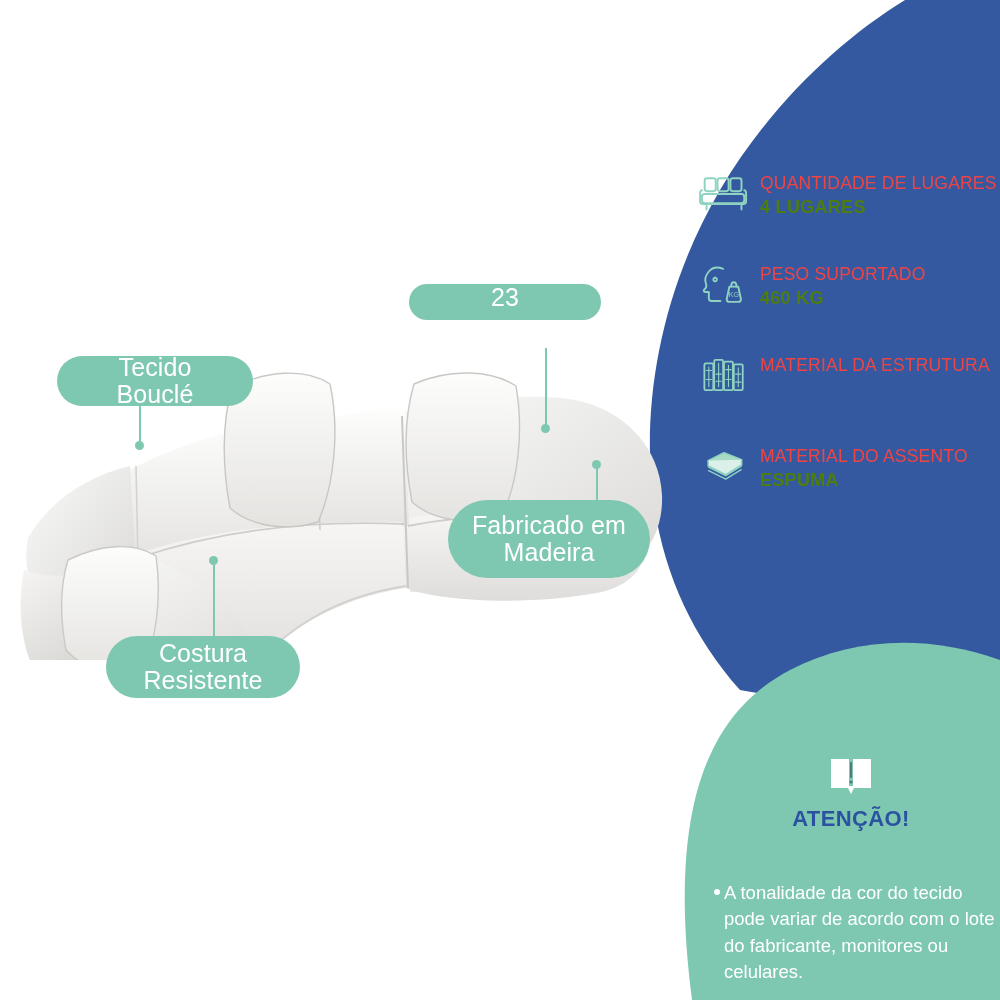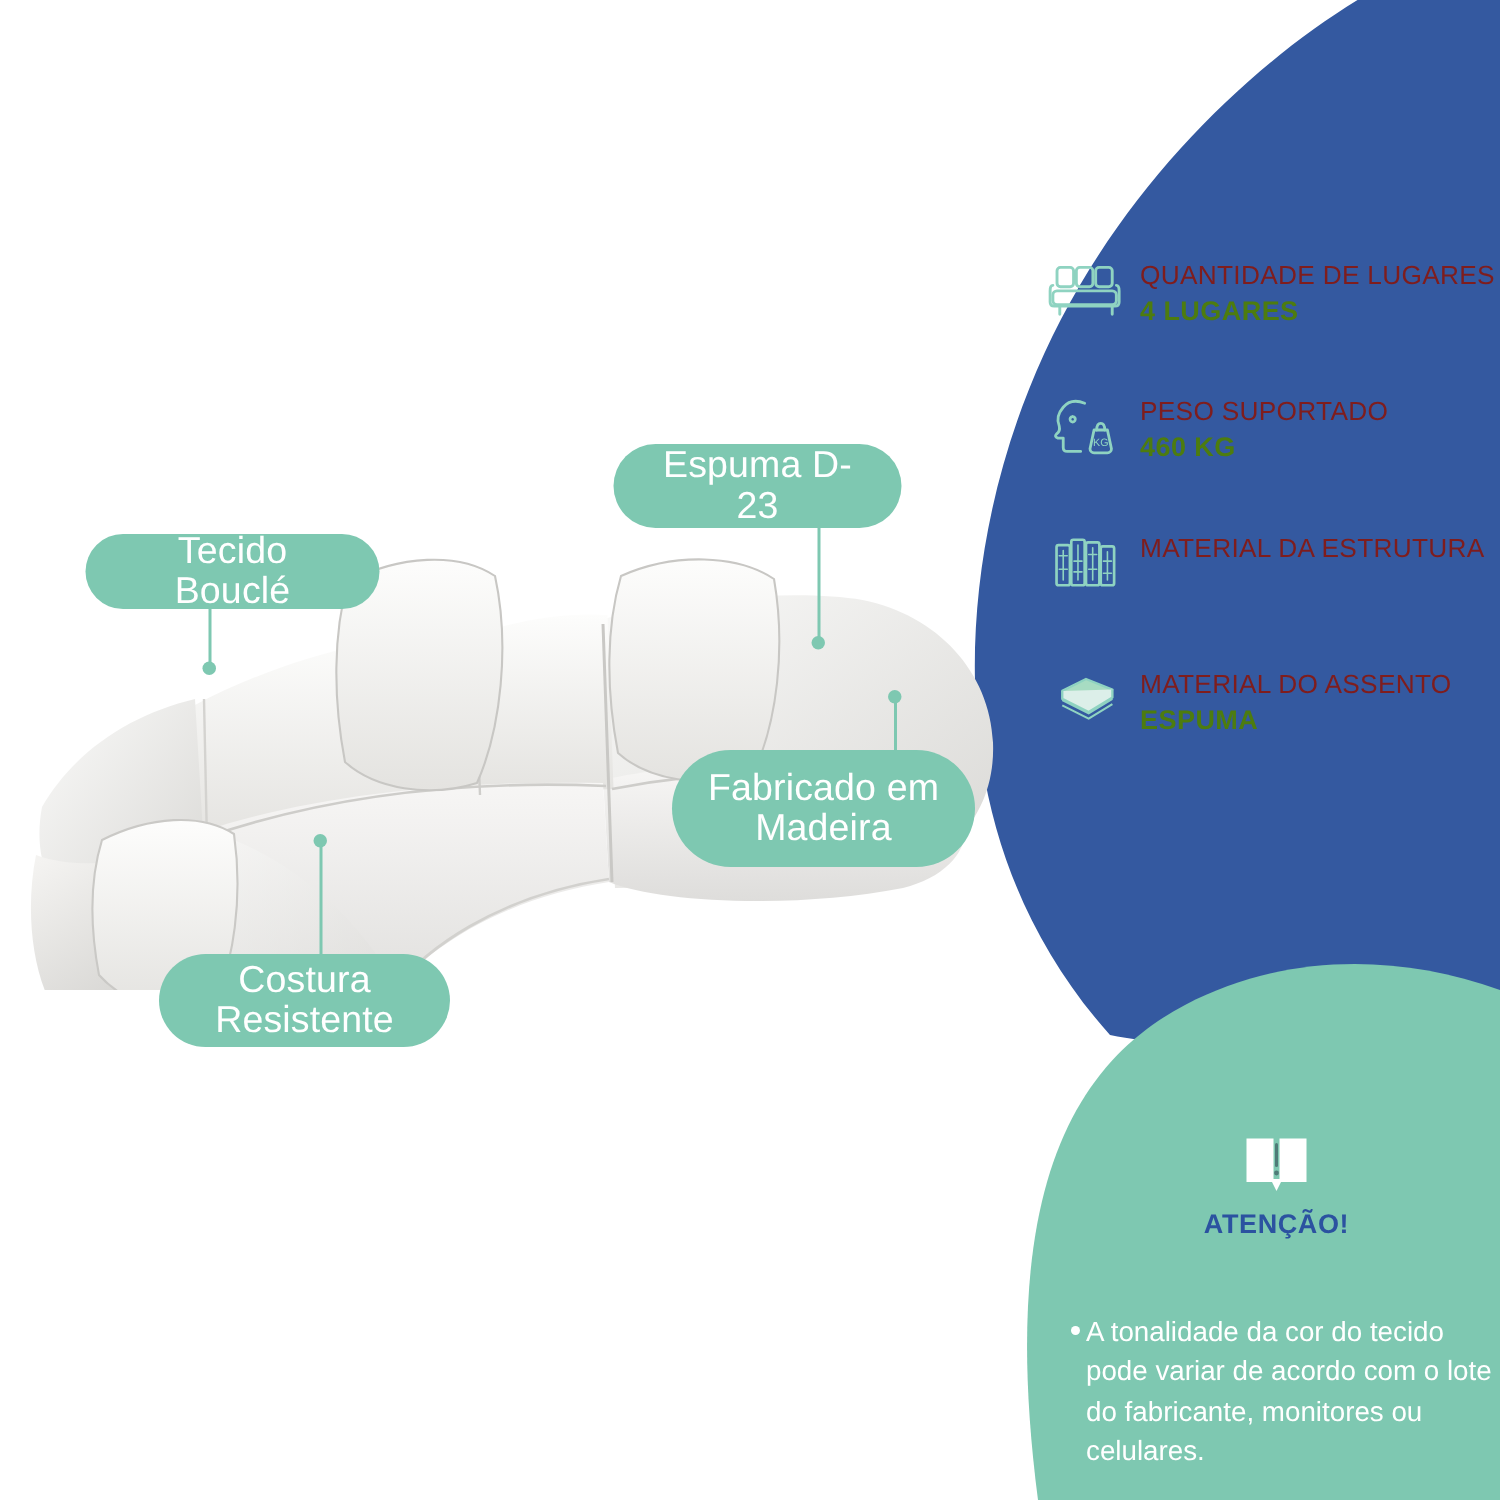--- a/index.html
+++ b/index.html
@@ -45,21 +45,21 @@
     text-align: center;
     display: flex;
     align-items: center;
     justify-content: center;
     padding: 9px 20px;
     box-sizing: border-box;
     white-space: pre-line;
     letter-spacing: 0.1px;
   }
   #pill-tecido   { left: 57px;  top: 356px; width: 196px; height: 50px; }
-  #pill-espuma   { left: 409px; top: 296px; width: 192px; height: 56px; }
+  #pill-espuma   { left: 409px; top: 284px; width: 192px; height: 36px; align-items: flex-end; }
   #pill-madeira  { left: 448px; top: 500px; width: 202px; height: 78px; }
   #pill-costura  { left: 106px; top: 636px; width: 194px; height: 62px; }
 
   
   .connector {
     position: absolute;
     background: #7EC8B1;
     width: 2px;
   }
   .dot {
@@ -87,21 +87,21 @@
     flex: 0 0 56px;
     width: 56px;
     height: 54px;
     margin-right: 8px;
     display: flex;
     align-items: flex-start;
     justify-content: center;
   }
   .spec-text { padding-top: 3px; }
   .spec-label {
-    color: #7f1d1d;
+    color: #ef4444;
     font-size: 17.5px;
     letter-spacing: 0.2px;
     line-height: 1.25;
     white-space: nowrap;
   }
   .spec-value {
     color: #4d7c0f;
     font-size: 18px;
     font-weight: bold;
     letter-spacing: 0.3px;
@@ -119,21 +119,21 @@
     text-align: center;
   }
   #attention-icon {
     display: block;
     margin: 0 auto 10px auto;
     width: 46px;
     height: 40px;
   }
   #attention-title {
     color: #2B52A0;
-    font-size: 18px;
+    font-size: 22px;
     font-weight: bold;
     letter-spacing: 0.4px;
     margin-bottom: 8px;
   }
   #attention-text {
     color: #ffffff;
     font-size: 18.5px;
     line-height: 1.42;
     text-align: left;
     padding-left: 18px;

